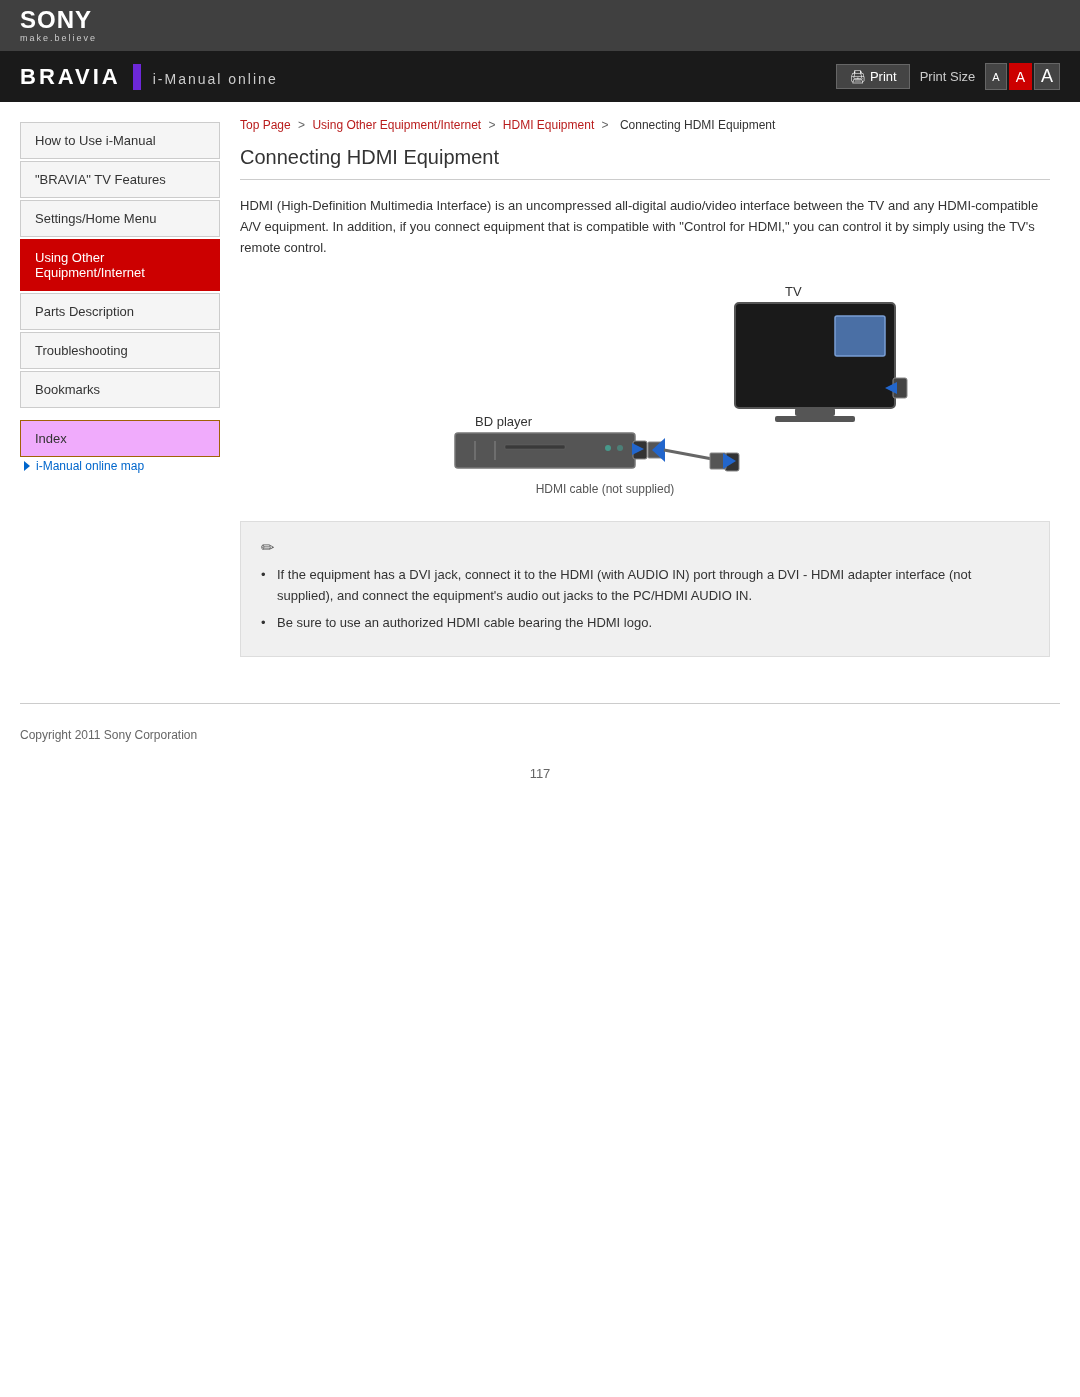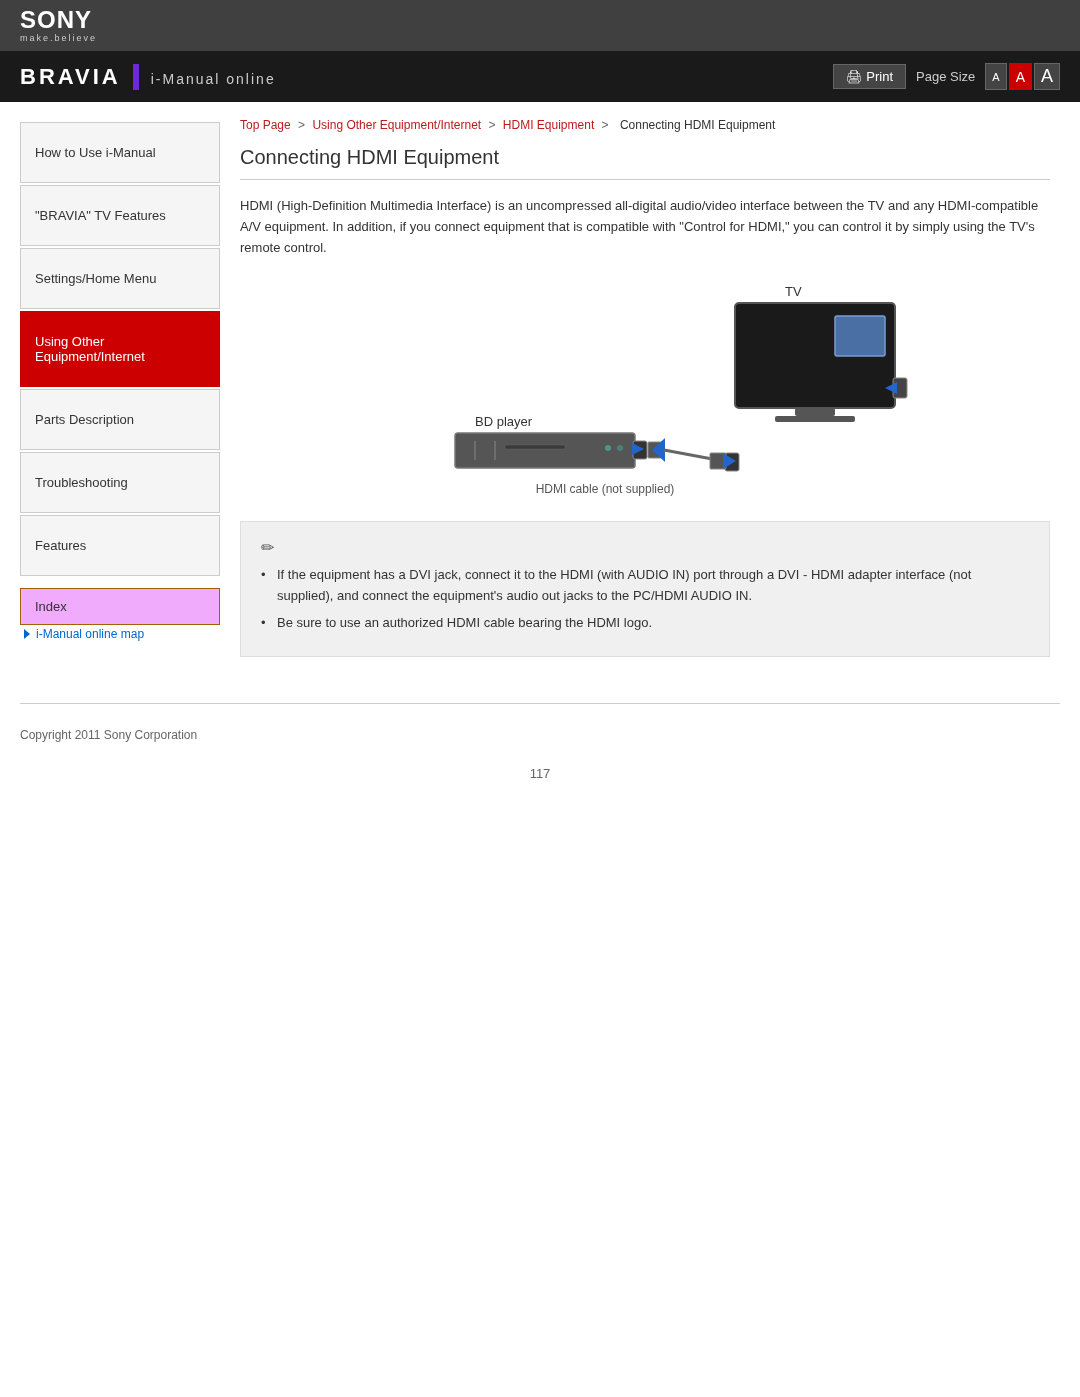--- a/index.html
+++ b/index.html
@@ -4,38 +4,38 @@
   <style>
     * { margin: 0; padding: 0; box-sizing: border-box; }
     body { font-family: Arial, sans-serif; background: #fff; color: #333; font-size: 14px; width: 1080px; min-height: 1397px; }
 
     
     .top-bar { background: #404040; padding: 8px 20px; display: flex; align-items: center; justify-content: space-between; }
     .sony-logo { color: #fff; font-size: 24px; font-weight: bold; font-family: 'Arial Black', sans-serif; letter-spacing: 1px; display: flex; flex-direction: column; line-height: 1; }
     .sony-logo .tagline { font-size: 9px; font-weight: normal; letter-spacing: 2px; color: #ccc; margin-top: 2px; }
     .header-bar { background: #1a1a1a; padding: 12px 20px; display: flex; align-items: center; justify-content: space-between; }
     .bravia-title { display: flex; align-items: baseline; gap: 12px; }
-    .bravia-text { color: #fff; font-size: 22px; font-weight: bold; font-family: 'Arial', sans-serif; letter-spacing: 3px; border-right: 6px solid #6d28d9; padding-right: 12px; }
+    .bravia-text { color: #fff; font-size: 22px; font-weight: bold; font-family: 'Arial', sans-serif; letter-spacing: 3px; border-right: 8px solid #6d28d9; padding-right: 12px; }
     .imanual-text { color: #ccc; font-size: 14px; letter-spacing: 2px; }
     .header-controls { display: flex; align-items: center; gap: 10px; }
     .print-btn { border: 1px solid #666; background: #444; color: #fff; padding: 4px 12px; font-size: 13px; cursor: pointer; display: flex; align-items: center; gap: 4px; }
     .font-size-label { color: #ccc; font-size: 13px; }
     .font-size-btns { display: flex; gap: 2px; }
     .font-btn { border: 1px solid #666; background: #444; color: #fff; cursor: pointer; padding: 2px 6px; }
     .font-btn.active { background: #cc0000; border-color: #cc0000; }
     .font-btn.sm { font-size: 11px; }
     .font-btn.md { font-size: 14px; }
     .font-btn.lg { font-size: 18px; }
 
     
     .main-container { display: flex; padding: 0; }
 
     
     .sidebar { width: 220px; min-width: 220px; padding: 20px 0 20px 20px; flex-shrink: 0; }
-    .nav-item { border: 1px solid #ccc; padding: 22px 14px; margin-bottom: 2px; cursor: pointer; font-size: 13px; color: #333; background: #f5f5f5; }
+    .nav-item { border: 1px solid #ccc; padding: 10px 14px; margin-bottom: 2px; cursor: pointer; font-size: 13px; color: #333; background: #f5f5f5; }
     .nav-item.active { background: #cc0000; color: #fff; border-color: #cc0000; }
     .nav-separator { height: 10px; }
     .nav-index { border: 1px solid #a16207; padding: 10px 14px; margin-bottom: 2px; cursor: pointer; font-size: 13px; color: #333; background: #f0abfc; }
     .imanual-map-link { padding-left: 4px; }
     .imanual-map-link a { color: #0066cc; font-size: 12px; text-decoration: none; display: flex; align-items: center; gap: 4px; }
     .arrow-right { display: inline-block; width: 0; height: 0; border-top: 5px solid transparent; border-bottom: 5px solid transparent; border-left: 6px solid #0066cc; margin-right: 2px; }
 
     
     .content { flex: 1; padding: 10px 30px 20px 20px; }
 
@@ -85,39 +85,39 @@
 <div class="header-bar">
   <div class="bravia-title">
     <span class="bravia-text">BRAVIA</span>
     <span class="imanual-text">i-Manual online</span>
   </div>
   <div class="header-controls">
     <button class="print-btn">
       <span>🖨</span>
       <span>Print</span>
     </button>
-    <span class="font-size-label">Page Size</span>
+    <span class="font-size-label">Print Size</span>
     <div class="font-size-btns">
       <button class="font-btn sm">A</button>
       <button class="font-btn md active">A</button>
       <button class="font-btn lg">A</button>
     </div>
   </div>
 </div>
 
 <div class="main-container">
 
   <div class="sidebar">
     <div class="nav-item">How to Use i-Manual</div>
     <div class="nav-item">"BRAVIA" TV Features</div>
     <div class="nav-item">Settings/Home Menu</div>
     <div class="nav-item active">Using Other Equipment/Internet</div>
     <div class="nav-item">Parts Description</div>
     <div class="nav-item">Troubleshooting</div>
-    <div class="nav-item">Features</div>
+    <div class="nav-item">Bookmarks</div>
     <div class="nav-separator"></div>
     <div class="nav-index">Index</div>
     <div class="imanual-map-link">
       <a href="#">
         <span class="arrow-right"></span>
         <span>i-Manual online map</span>
       </a>
     </div>
   </div>
 

